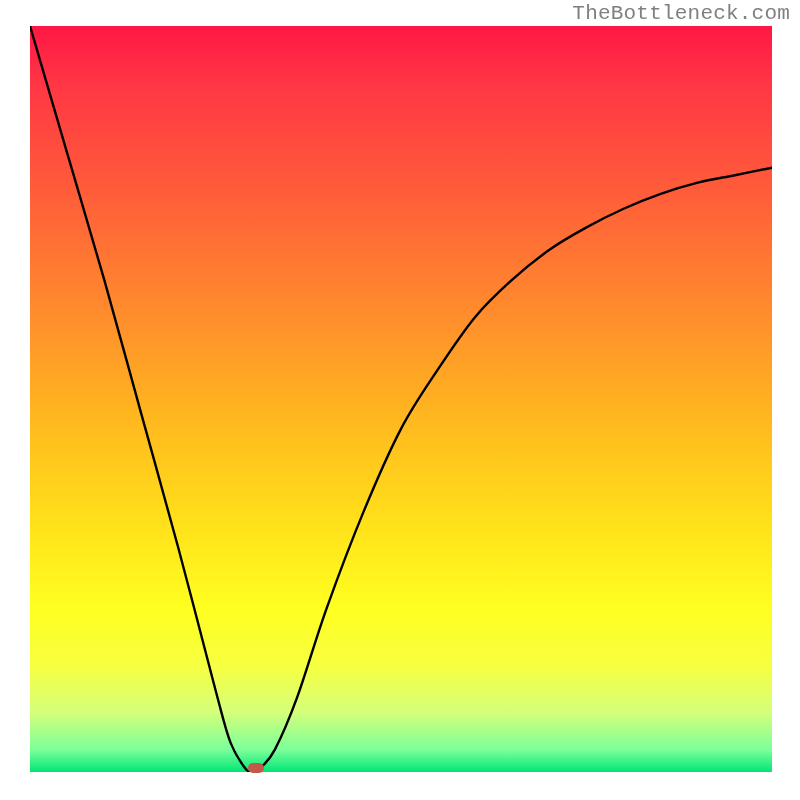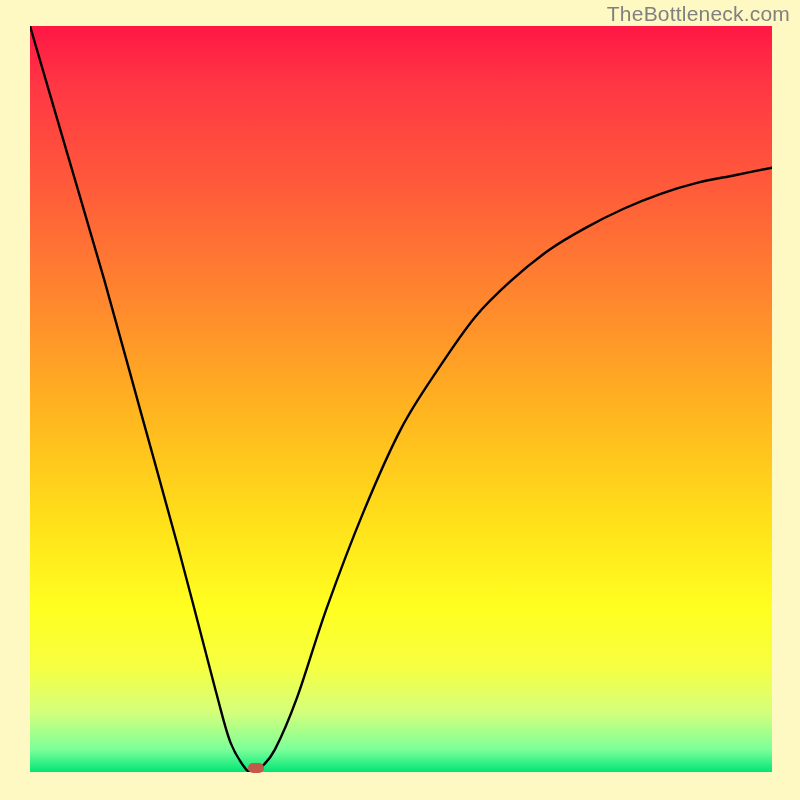--- a/index.html
+++ b/index.html
@@ -8,21 +8,22 @@
     width: 800px;
     height: 800px;
     background: #000;
     font-family: Arial, Helvetica, sans-serif;
     overflow: hidden;
   }
   .frame {
     position: relative;
     width: 800px;
     height: 800px;
-    background: #fef9c3;
+    background: #ffffff;
+    font-family: Liberation Mono, monospace;
   }
   .plot {
     position: absolute;
     left: 30px;
     top: 26px;
     width: 742px;
     height: 746px;
     background: linear-gradient(
       to bottom,
       #ff1744 0%,

